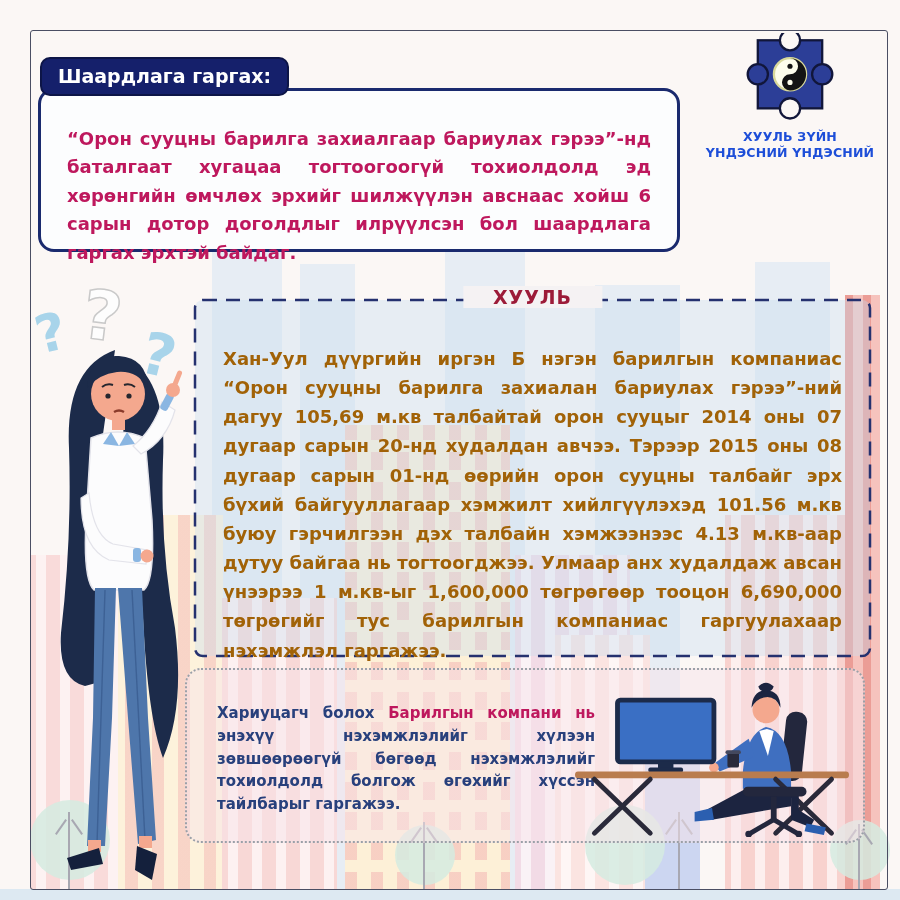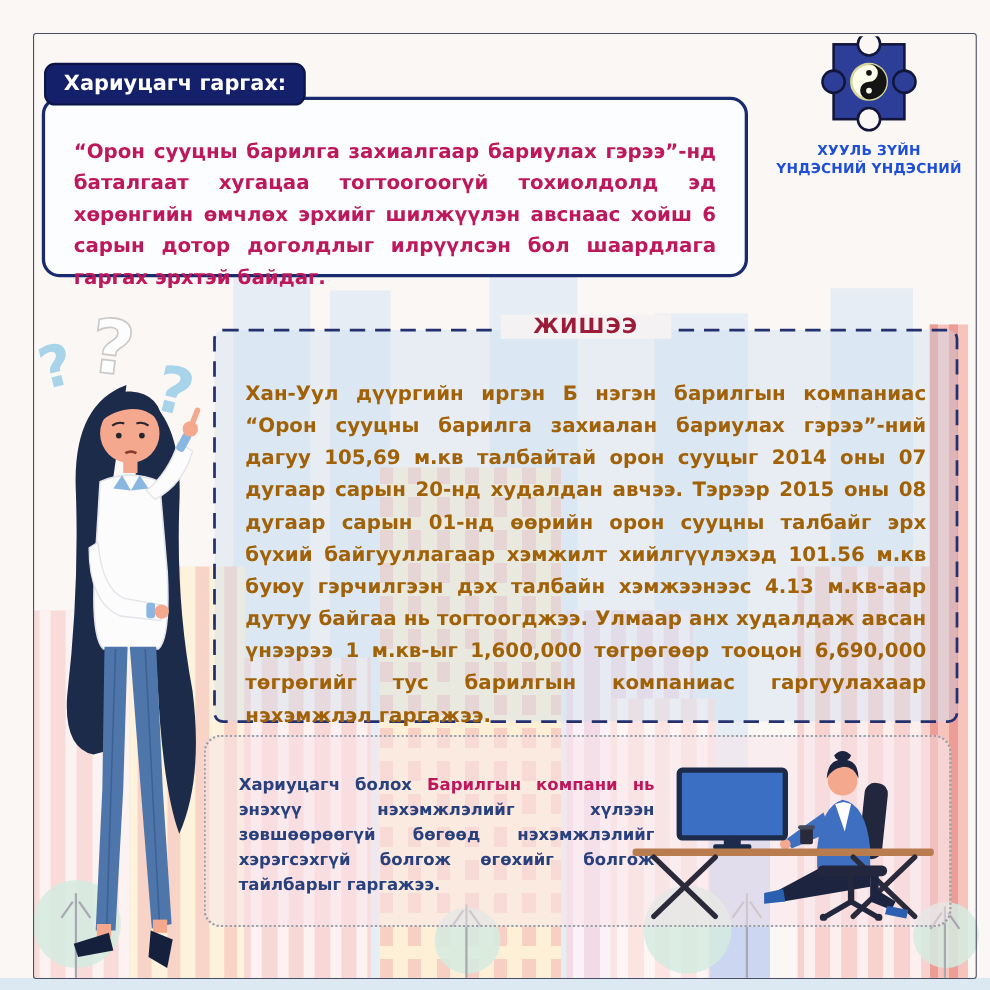--- a/index.html
+++ b/index.html
@@ -92,21 +92,21 @@
     <div class="branch" style="left:670px;top:818px;transform:rotate(35deg);"></div>
     <div class="branch" style="left:686px;top:818px;transform:rotate(-35deg);"></div>
     <div class="trunk" style="left:858px;top:824px;height:68px;"></div>
     <div class="branch" style="left:850px;top:828px;transform:rotate(35deg);"></div>
     <div class="branch" style="left:866px;top:828px;transform:rotate(-35deg);"></div>
     <div class="bottom-strip"></div>
   </div>
 
   <div class="frame"></div>
 
-  <div class="badge">Хариуцагч гаргах:</div>
+  <div class="badge">Шаардлага гаргах:</div>
   <div class="intro-box">
     <div class="intro-text">“Орон сууцны барилга захиалгаар бариулах гэрээ”-нд баталгаат хугацаа тогтоогоогүй тохиолдолд эд хөрөнгийн өмчлөх эрхийг шилжүүлэн авснаас хойш 6 сарын дотор доголдлыг илрүүлсэн бол шаардлага гаргах эрхтэй байдаг.</div>
   </div>
 
   <div class="logo">
     <svg width="92" height="90" viewBox="0 0 100 96">
       <rect x="15" y="7" width="70" height="74" fill="#2c3e97" stroke="#11163a" stroke-width="2.5"></rect>
       <circle cx="15" cy="44" r="11" fill="#2c3e97" stroke="#11163a" stroke-width="2.5"></circle>
       <circle cx="85" cy="44" r="11" fill="#2c3e97" stroke="#11163a" stroke-width="2.5"></circle>
       <circle cx="50" cy="7" r="11" fill="#fbf7f5" stroke="#11163a" stroke-width="2.5"></circle>
@@ -122,27 +122,27 @@
       <div>ХУУЛЬ ЗҮЙН</div>
       <div>ҮНДЭСНИЙ ҮНДЭСНИЙ</div>
     </div>
   </div>
 
   <div class="example-box">
     <svg class="borderlayer" width="679" height="360" viewBox="0 0 679 360">
       <rect x="2" y="2" width="675" height="356" rx="8" fill="rgba(200,221,240,0.38)" stroke="#25316f" stroke-width="2.5" stroke-dasharray="14 9"></rect>
     </svg>
     <div class="example-title-chip">
-      <span class="example-title">ЖИШЭЭ</span>
+      <span class="example-title">ХУУЛЬ</span>
     </div>
     <div class="example-text">Хан-Уул дүүргийн иргэн Б нэгэн барилгын компаниас “Орон сууцны барилга захиалан бариулах гэрээ”-ний дагуу 105,69 м.кв талбайтай орон сууцыг 2014 оны 07 дугаар сарын 20-нд худалдан авчээ. Тэрээр 2015 оны 08 дугаар сарын 01-нд өөрийн орон сууцны талбайг эрх бүхий байгууллагаар хэмжилт хийлгүүлэхэд 101.56 м.кв буюу гэрчилгээн дэх талбайн хэмжээнээс 4.13 м.кв-аар дутуу байгаа нь тогтоогджээ. Улмаар анх худалдаж авсан үнээрээ 1 м.кв-ыг 1,600,000 төгрөгөөр тооцон 6,690,000  төгрөгийг тус барилгын компаниас гаргуулахаар нэхэмжлэл гаргажээ.</div>
   </div>
 
   <div class="response-box">
-    <div class="response-text"><span>Хариуцагч болох </span><span class="hl">Барилгын компани нь</span><span> энэхүү нэхэмжлэлийг хүлээн зөвшөөрөөгүй бөгөөд нэхэмжлэлийг хэрэгсэхгүй болгож өгөхийг болгож тайлбарыг гаргажээ.</span></div>
+    <div class="response-text"><span>Хариуцагч болох </span><span class="hl">Барилгын компани нь</span><span> энэхүү нэхэмжлэлийг хүлээн зөвшөөрөөгүй бөгөөд нэхэмжлэлийг тохиолдолд болгож өгөхийг хүссэн тайлбарыг гаргажээ.</span></div>
 
     <svg class="man-illustration" width="290" height="162" viewBox="0 0 300 168">
 
       <rect x="224" y="38" width="22" height="72" rx="10" fill="#23273d" transform="rotate(6 235 74)"></rect>
 
       <path d="M182,100 Q186,60 206,54 Q228,58 232,100 L232,118 L182,118 Z" fill="#3f6fc0"></path>
       <path d="M199,58 L207,56 L214,58 L208,84 Z" fill="#ffffff"></path>
 
       <circle cx="206" cy="36" r="14" fill="#f4a88e"></circle>
       <path d="M191,34 Q192,16 206,16 Q221,16 221,34 Q216,22 206,23 Q196,24 191,34 Z" fill="#1c2440"></path>

